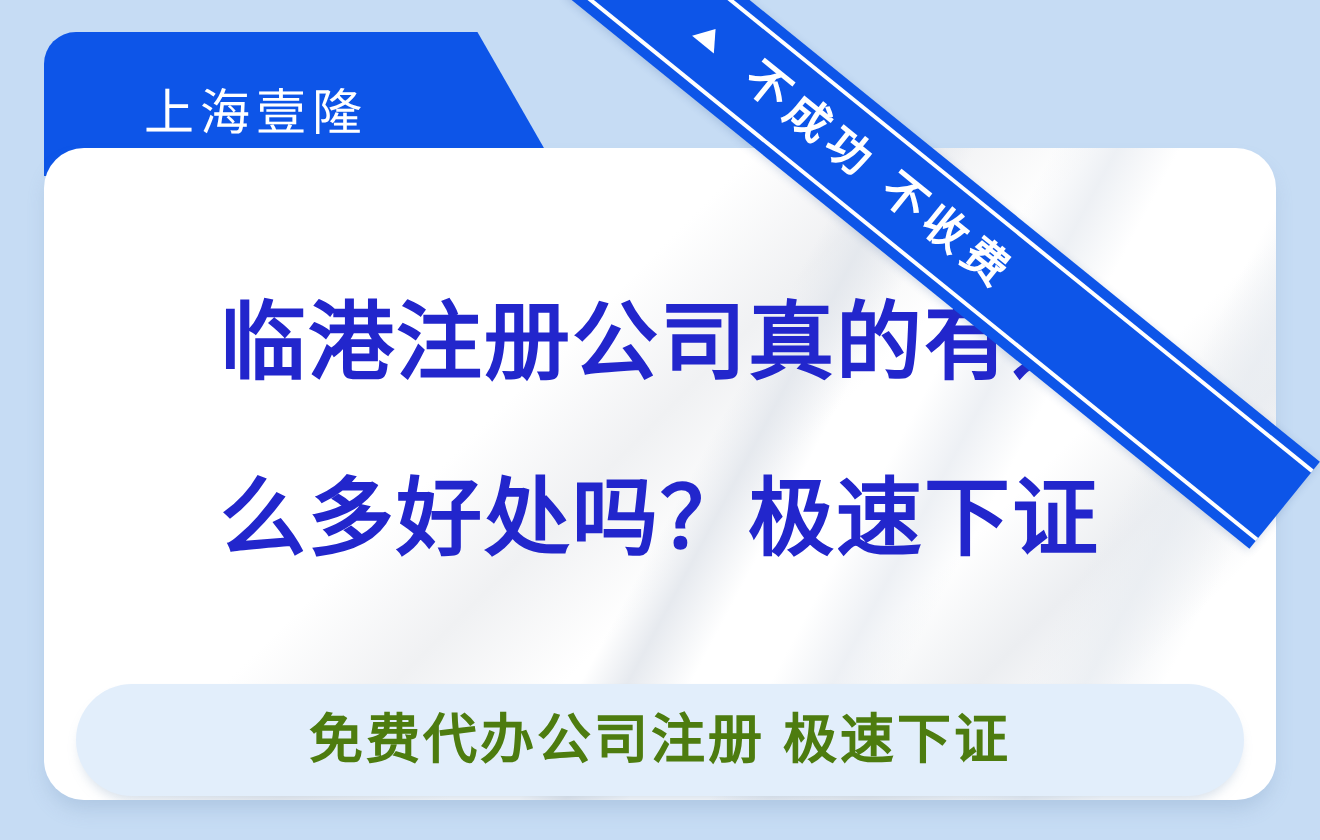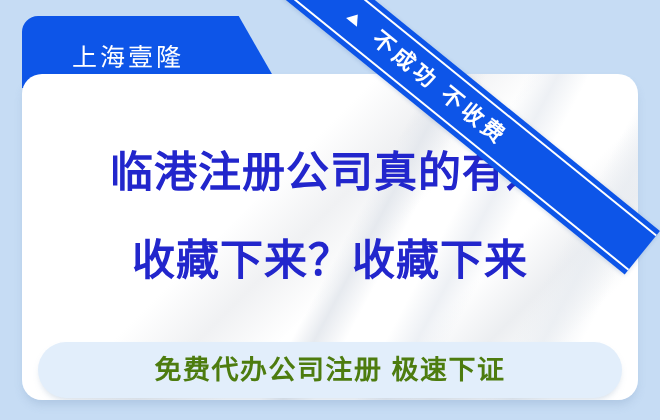--- a/index.html
+++ b/index.html
@@ -186,21 +186,21 @@
 
   <div id="brand-tab">
     <div id="brand-tab-label">上海壹隆</div>
   </div>
 
   <div id="content-card">
     <div id="card-sheen"></div>
 
     <div id="headline">
       <div class="headline-line">临港注册公司真的有这</div>
-      <div class="headline-line">收藏下来？收藏下来</div>
+      <div class="headline-line">么多好处吗？极速下证</div>
     </div>
 
     <div id="cta-banner">
       <div id="cta-label">免费代办公司注册 极速下证</div>
     </div>
   </div>
 
   <div id="corner-ribbon">
     <div class="ribbon-rule" id="ribbon-rule-top"></div>
     <div class="ribbon-rule" id="ribbon-rule-bottom"></div>

